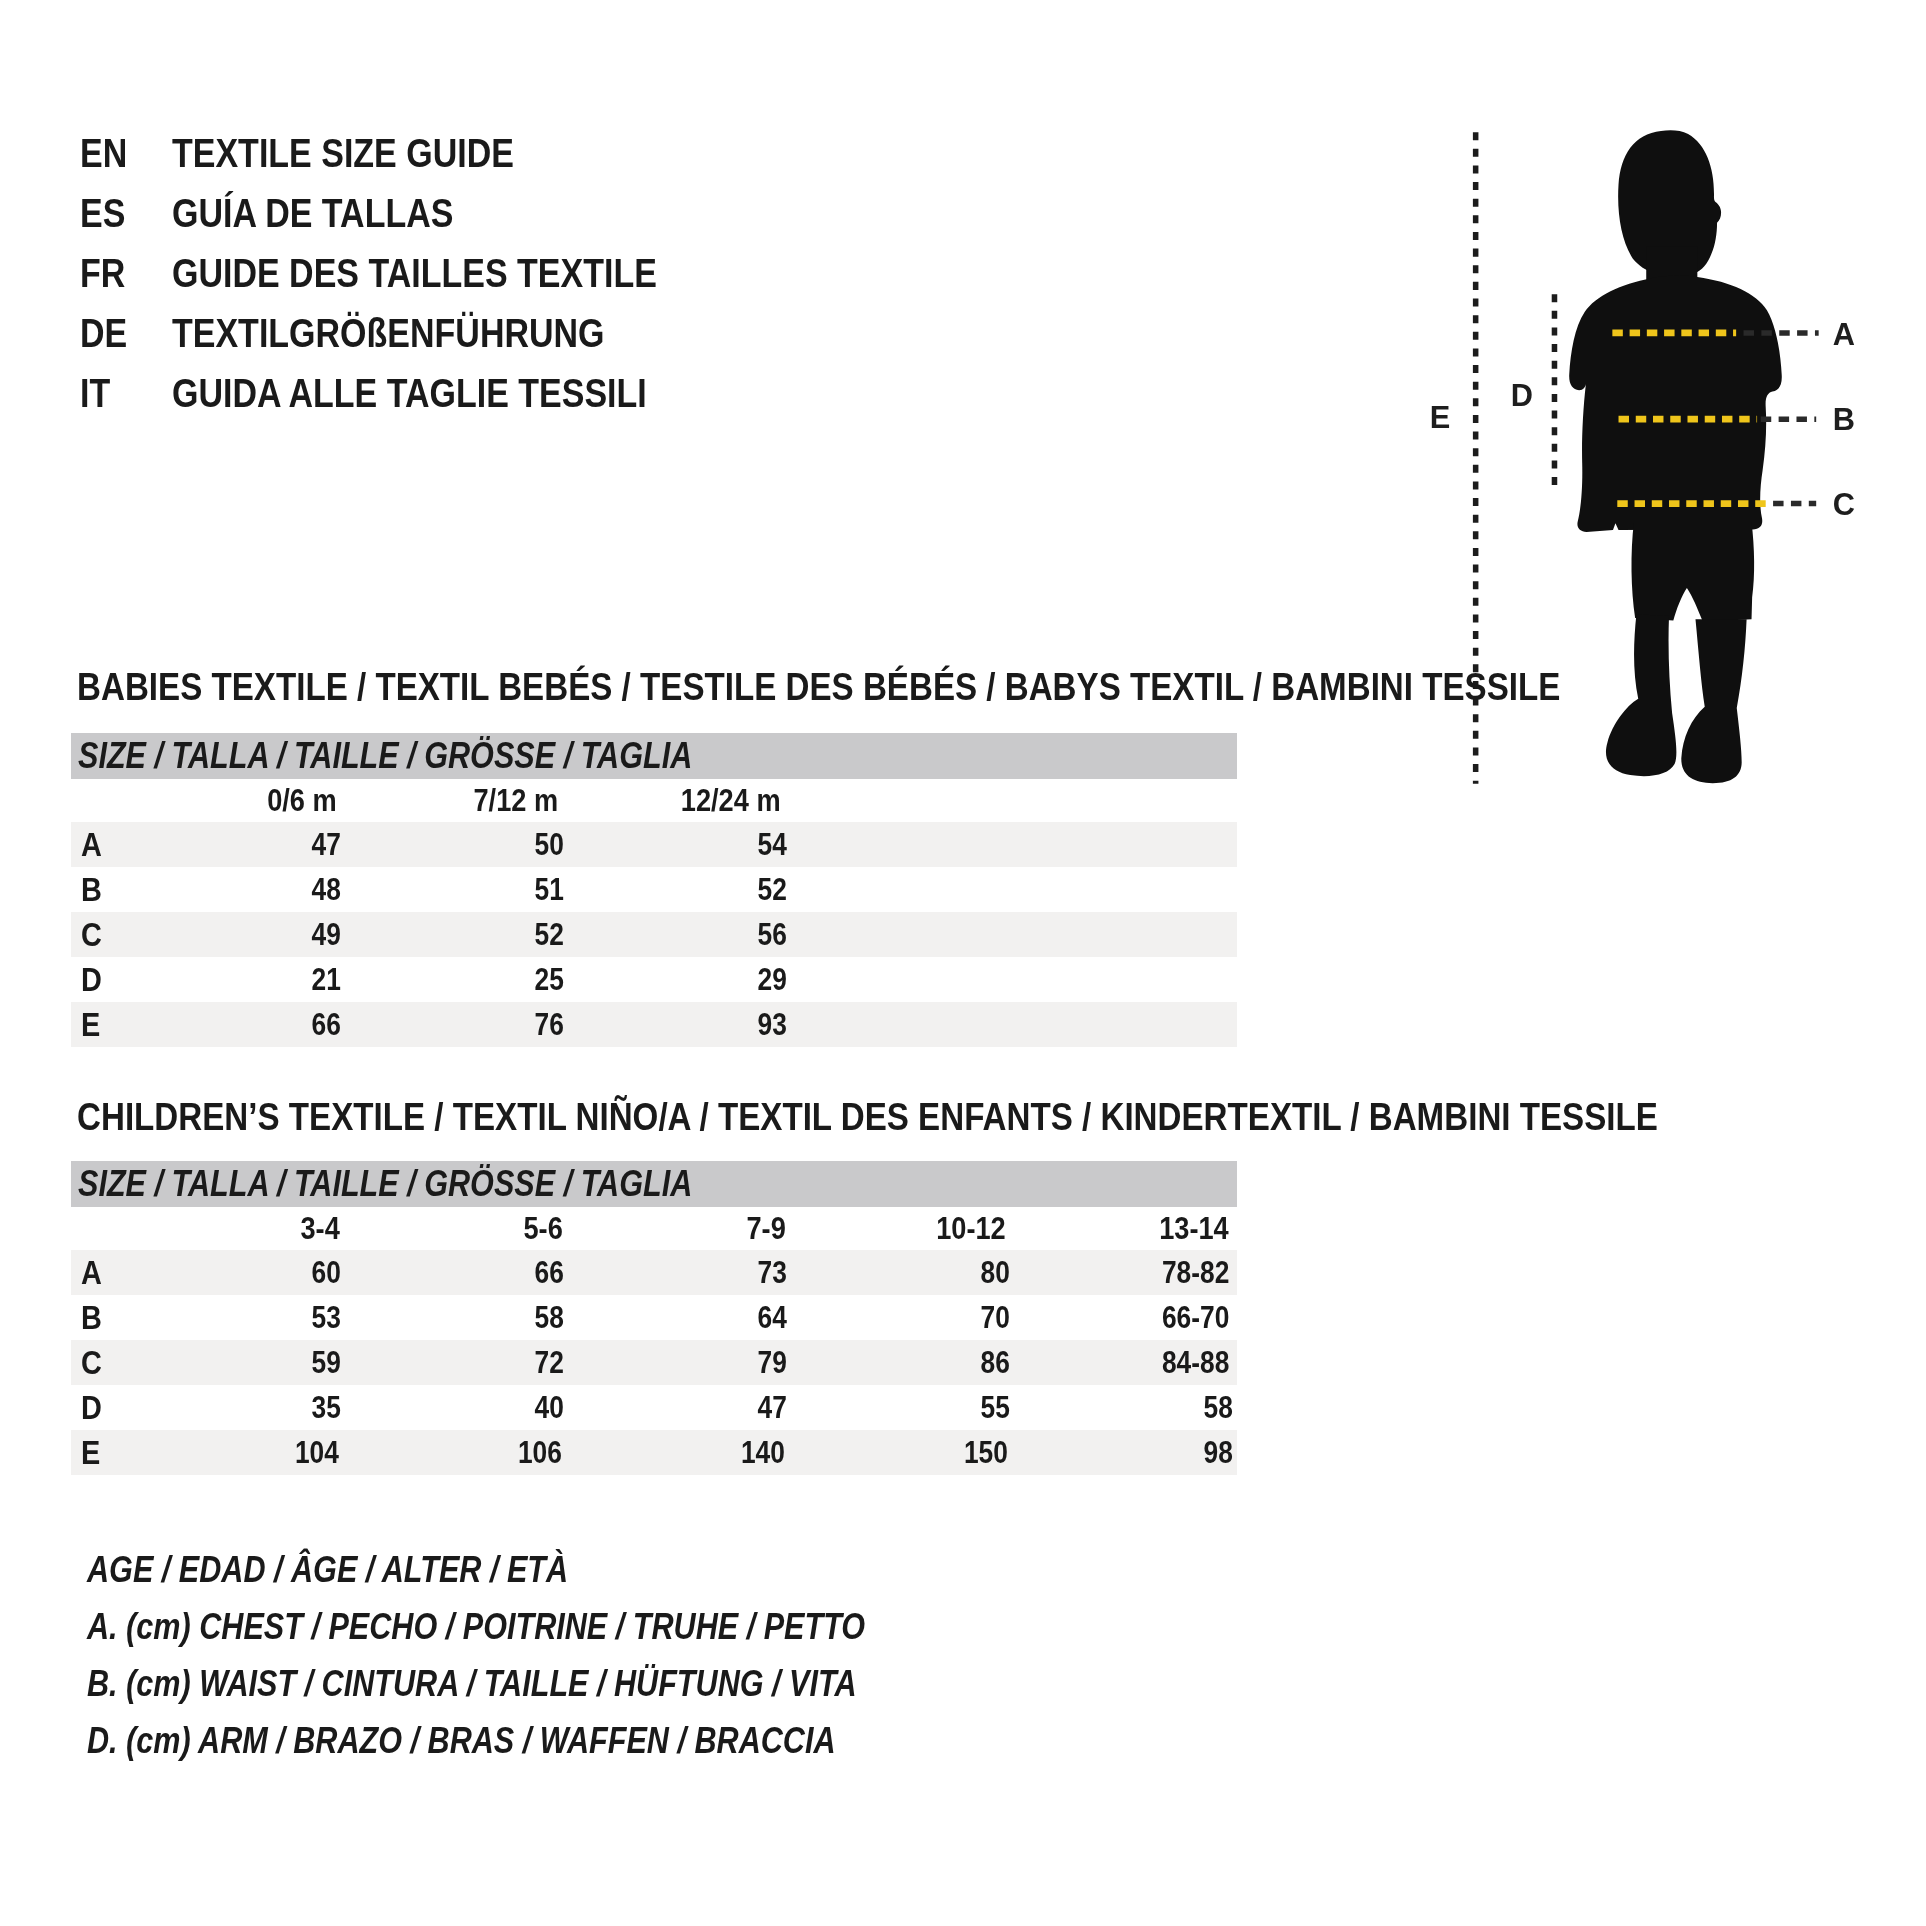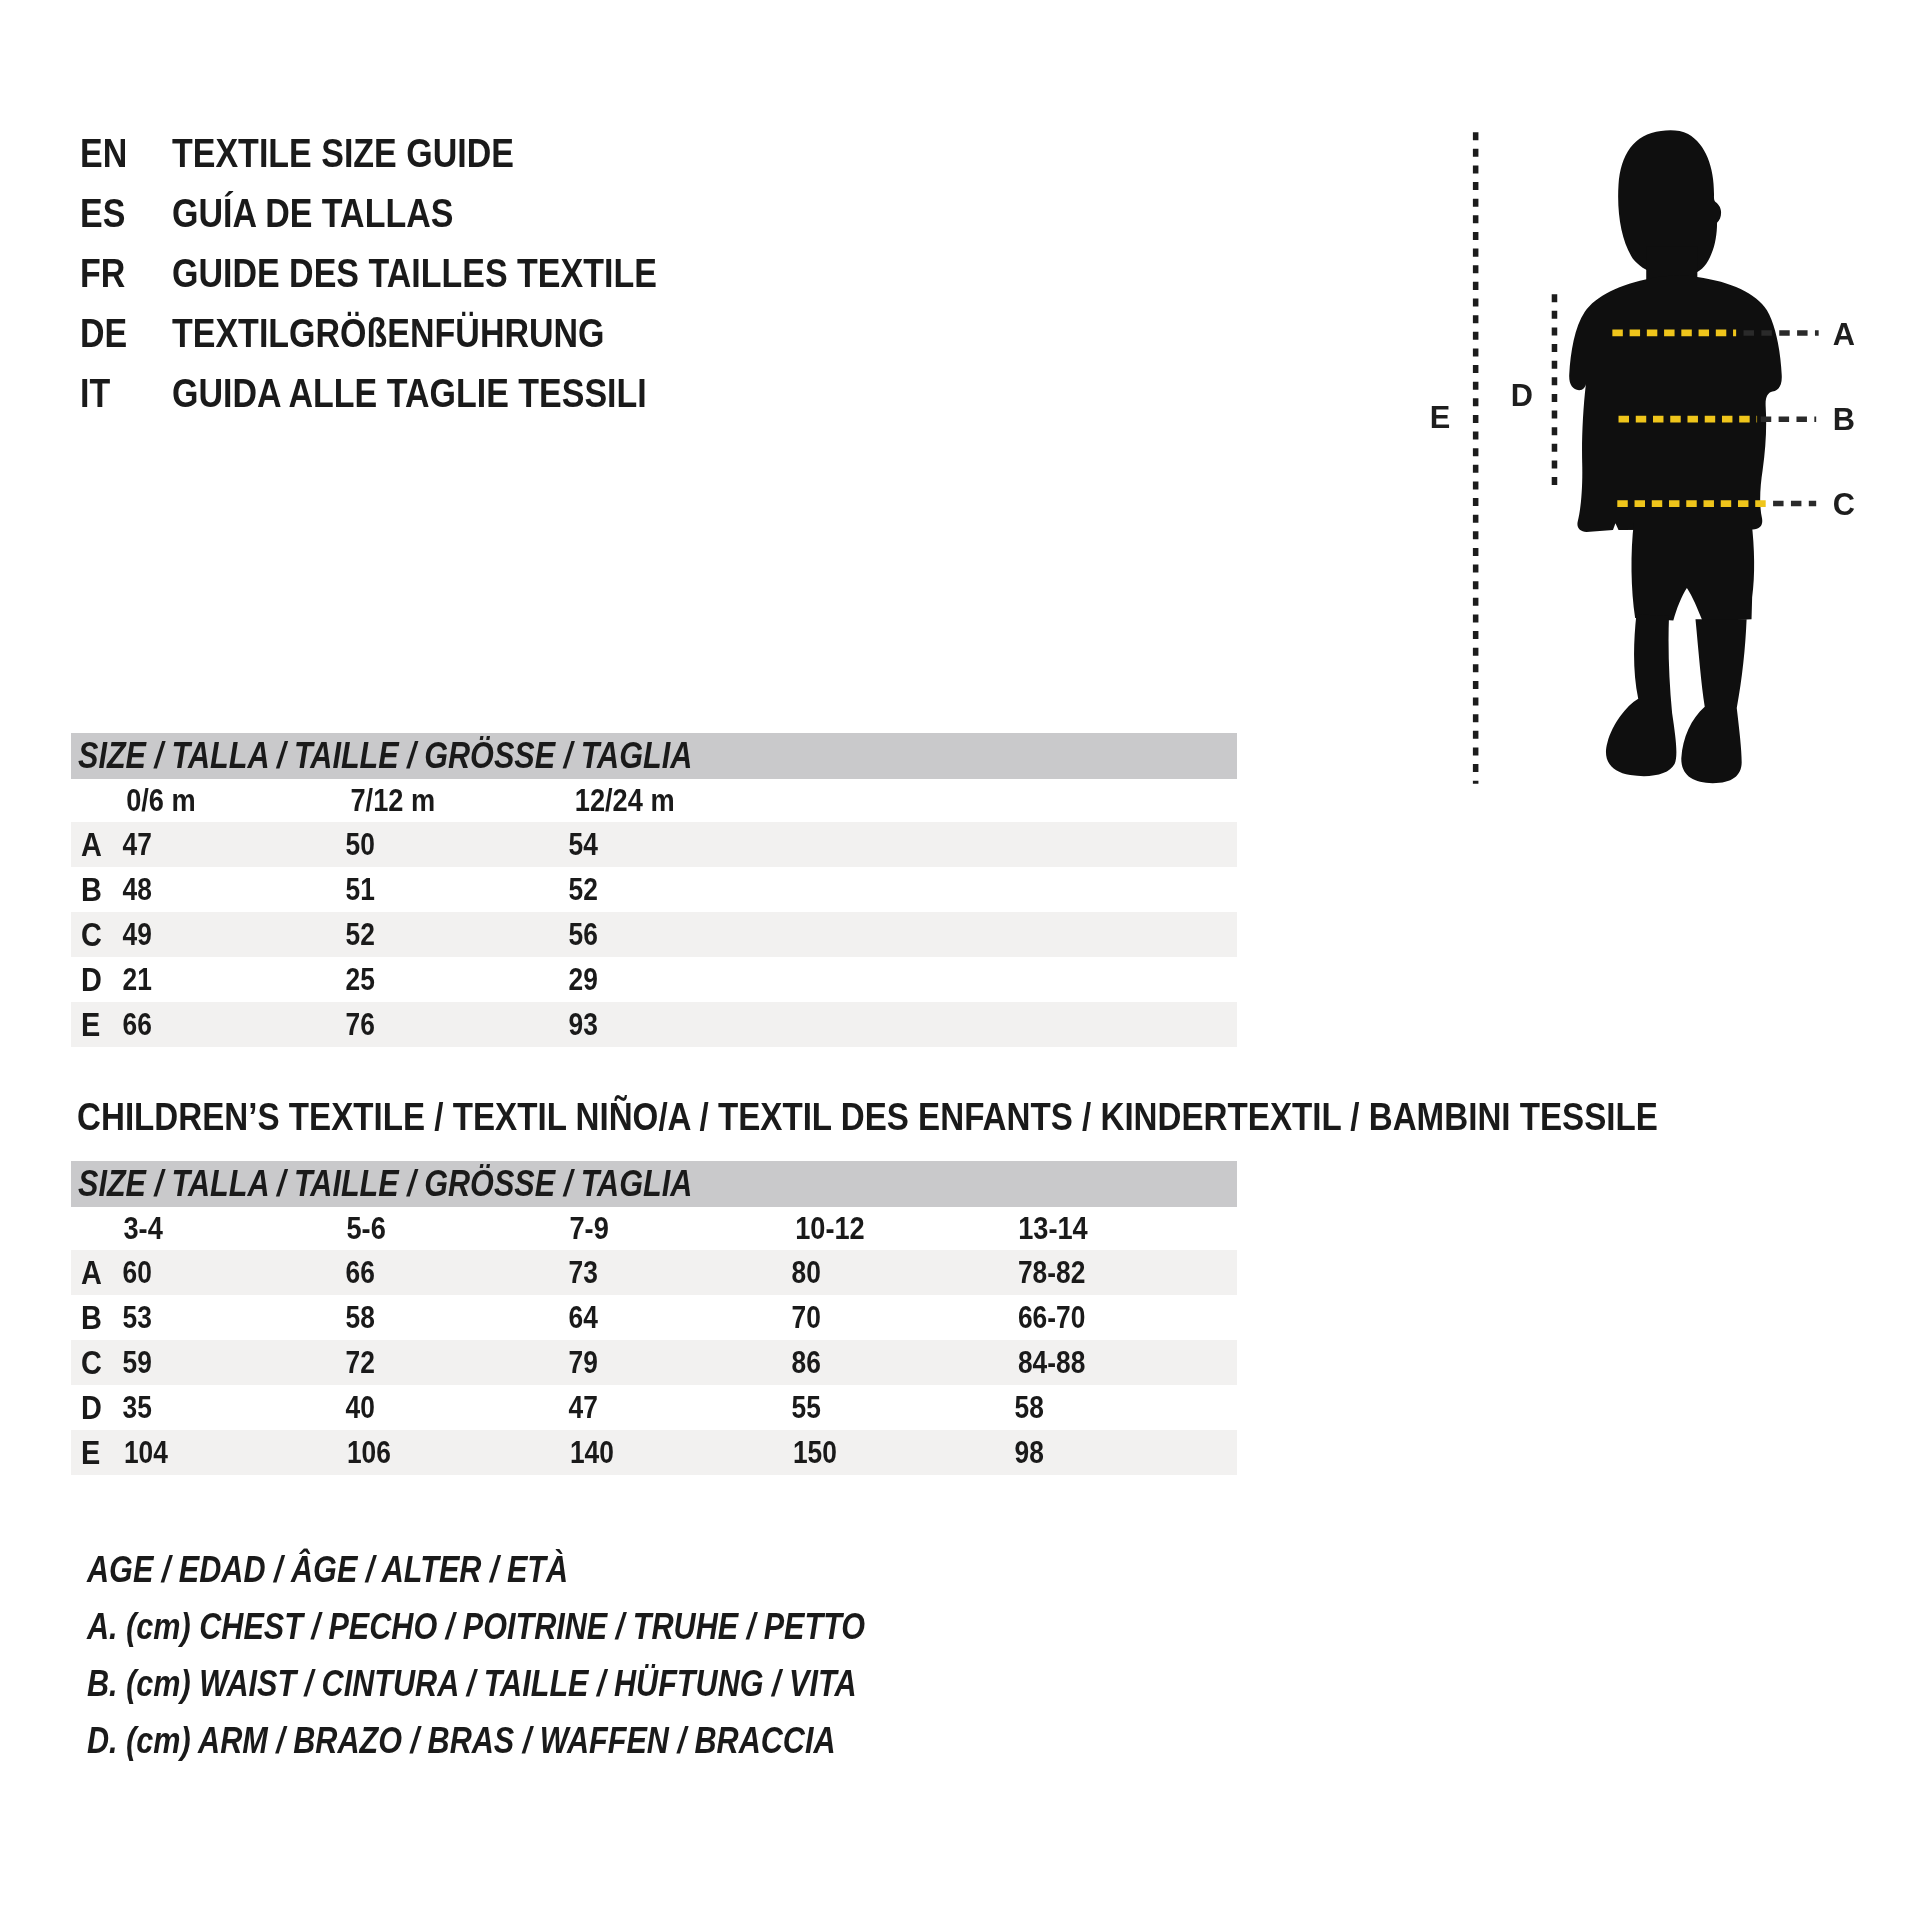--- a/index.html
+++ b/index.html
@@ -37,21 +37,21 @@
   .size-table { position: absolute; left: 71px; width: 1166px; }
   .size-table-babies   { top: 709px; }
   .size-table-children { top: 1137px; }
   .bar { height: 46px; background: #c9c9cb; display: flex; align-items: center; font-style: italic; }
   .bar-text { font-size: 36px; margin-left: 7.4px; }
   .col-head { height: 43px; display: flex; align-items: center; }
   .col-head .c-val { font-size: 32px; }
   .trow { height: 45px; display: flex; align-items: center; }
   .trow.shade { background: #f2f1f0; }
   .c-label { width: 49px; padding-left: 10px; box-sizing: border-box; font-size: 34px; }
-  .c-val   { width: 223px; text-align: left; font-size: 31px; }
+  .c-val   { width: 223px; text-align: right; font-size: 31px; }
 
   
   .legend { position: absolute; left: 87px; top: 1517px; font-style: italic; }
   .legend-line { height: 57px; line-height: 57px; font-size: 36px; }
 </style>
 </head>
 <body>
 
 <div class="page">
 
@@ -129,20 +129,23 @@
       <line x1="325" y1="618" x2="568" y2="618" stroke="#efc51b" stroke-width="11" stroke-dasharray="17 11"></line>
 
       <text x="693" y="360" font-size="50" text-anchor="middle">A</text>
       <text x="693" y="499" font-size="50" text-anchor="middle">B</text>
       <text x="693" y="636" font-size="50" text-anchor="middle">C</text>
       <text x="170" y="459" font-size="50" text-anchor="middle">D</text>
       <text x="37" y="496" font-size="50" text-anchor="middle">E</text>
     </svg>
   </figure>
 
+  <h2 class="sec-title sec-title-babies">
+    <span class="cond">BABIES TEXTILE / TEXTIL BEBÉS / TESTILE DES BÉBÉS / BABYS TEXTIL / BAMBINI TESSILE</span>
+  </h2>
   <div class="size-table size-table-babies">
     <div class="bar">
       <span class="bar-text cond">SIZE / TALLA / TAILLE / GRÖSSE / TAGLIA</span>
     </div>
     <div class="col-head">
       <span class="c-label"></span>
       <span class="c-val"><span class="condc">0/6 m</span></span>
       <span class="c-val"><span class="condc">7/12 m</span></span>
       <span class="c-val"><span class="condc">12/24 m</span></span>
     </div>

